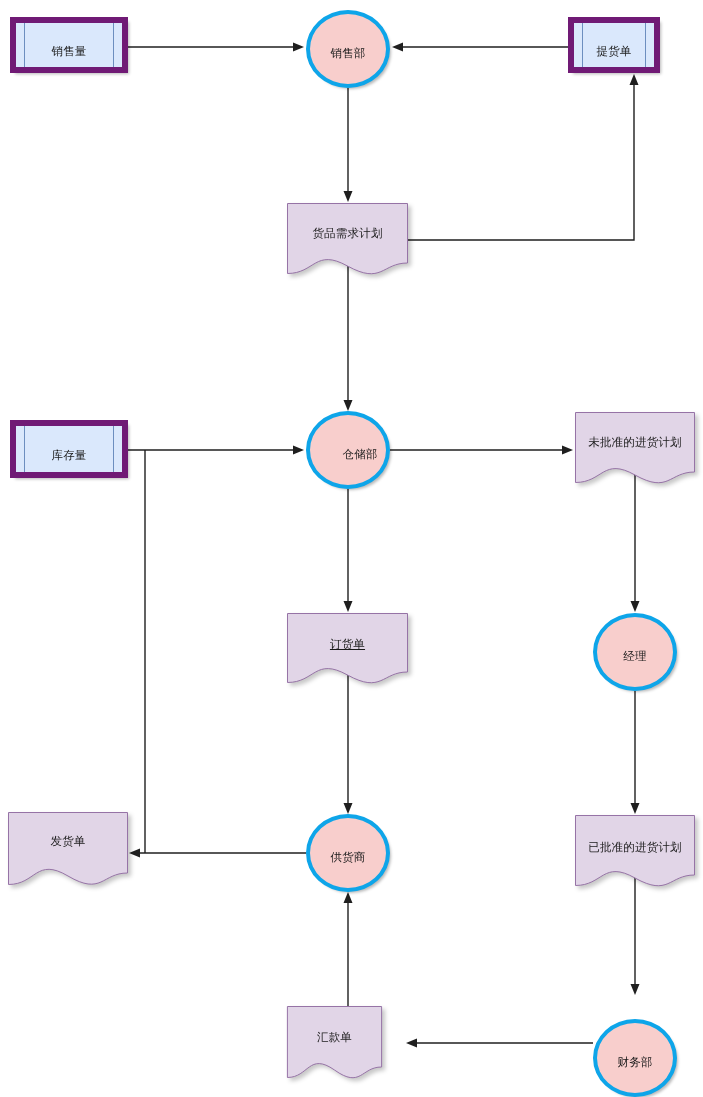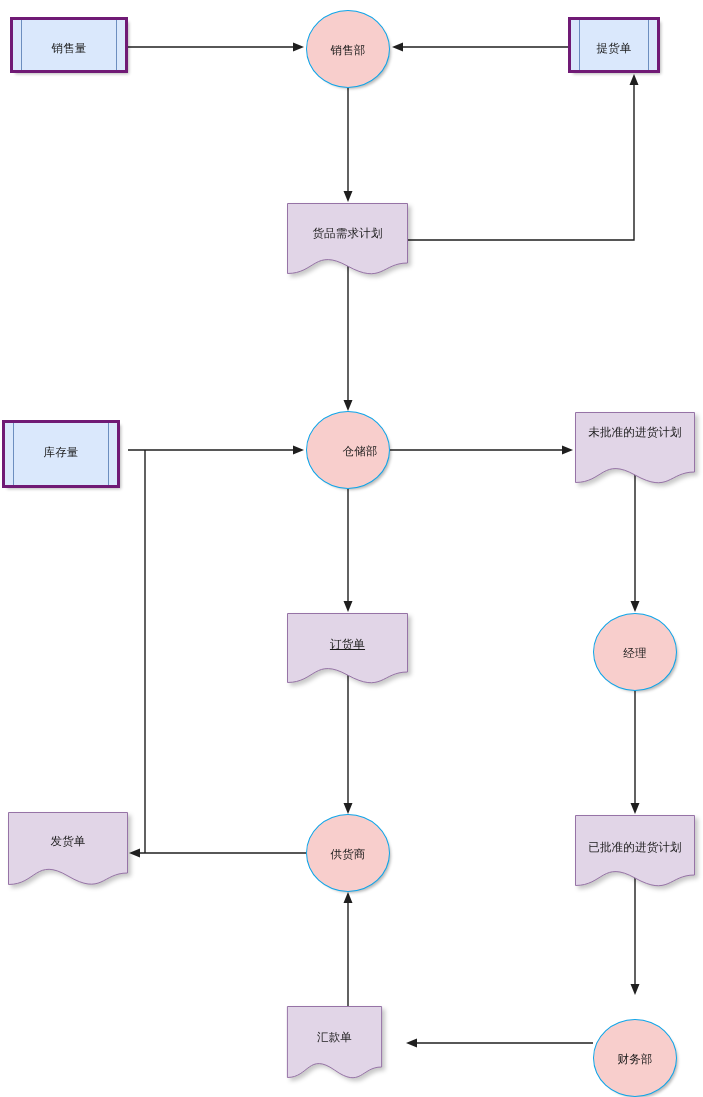--- a/index.html
+++ b/index.html
@@ -44,37 +44,37 @@
     text-align: center;
     font-size: 11.5px;
     color: #1a1a1a;
     line-height: 1.25;
     white-space: nowrap;
     letter-spacing: 0.2px;
   }
   
   .shape-predef {
     background: #dae8fc;
-    border: 3px solid #701a75;
+    border: 6px solid #701a75;
     box-shadow: 3px 3px 3px -2px rgba(0,0,0,0.28);
   }
   .shape-predef .bar-l,
   .shape-predef .bar-r {
     position: absolute;
     top: 0;
     bottom: 0;
     width: 1px;
     background: #6c8ebf;
   }
   .shape-predef .bar-l { left: 8px; }
   .shape-predef .bar-r { right: 8px; }
   
   .shape-ellipse {
     background: #f8cecc;
-    border: 1px solid #0ea5e9;
+    border: 4px solid #0ea5e9;
     border-radius: 50%;
     box-shadow: 3px 3px 3px -2px rgba(0,0,0,0.28);
   }
   
   .shape-doc {
     filter: drop-shadow(3px 3px 2px rgba(0,0,0,0.22));
   }
   .shape-doc svg {
     display: block;
     width: 100%;
@@ -201,35 +201,35 @@
       <div class="label" style="top:21px;">提货单</div>
     </div>
 
     <div class="node shape-doc" style="left:287px; top:203px; width:121px; height:71px;">
       <svg viewBox="0 0 121 71" preserveAspectRatio="none">
         <path class="doc-path" vector-effect="non-scaling-stroke" d="M0.5,0.5 L120.5,0.5 L120.5,60 C95,60 95,82 60.5,63 C28,45 28,70.5 0.5,70.5 Z"></path>
       </svg>
       <div class="label" style="top:23px;">货品需求计划</div>
     </div>
 
-    <div class="node shape-predef" style="left:2px; top:420px; width:118px; height:68px;">
+    <div class="node shape-predef" style="left:10px; top:420px; width:118px; height:58px;">
       <div class="bar-l"></div>
       <div class="bar-r"></div>
       <div class="label" style="top:22px;">库存量</div>
     </div>
 
     <div class="node shape-ellipse" style="left:306px; top:411px; width:84px; height:78px;">
       <div class="label" style="top:32px;padding-left:24px;">仓储部</div>
     </div>
 
     <div class="node shape-doc" style="left:575px; top:412px; width:120px; height:71px;">
       <svg viewBox="0 0 120 71" preserveAspectRatio="none">
         <path class="doc-path" vector-effect="non-scaling-stroke" d="M0.5,0.5 L119.5,0.5 L119.5,60 C94,60 94,82 60,63 C28,45 28,70.5 0.5,70.5 Z"></path>
       </svg>
-      <div class="label" style="top:13px;">未批准的进货计划</div>
+      <div class="label" style="top:23px;">未批准的进货计划</div>
     </div>
 
     <div class="node shape-doc" style="left:287px; top:613px; width:121px; height:70px;">
       <svg viewBox="0 0 121 70" preserveAspectRatio="none">
         <path class="doc-path" vector-effect="non-scaling-stroke" d="M0.5,0.5 L120.5,0.5 L120.5,59 C95,59 95,81 60.5,62 C28,44 28,69.5 0.5,69.5 Z"></path>
       </svg>
       <div class="label" style="top:24px;text-decoration:underline;">订货单</div>
     </div>
 
     <div class="node shape-ellipse" style="left:593px; top:613px; width:84px; height:78px;">

